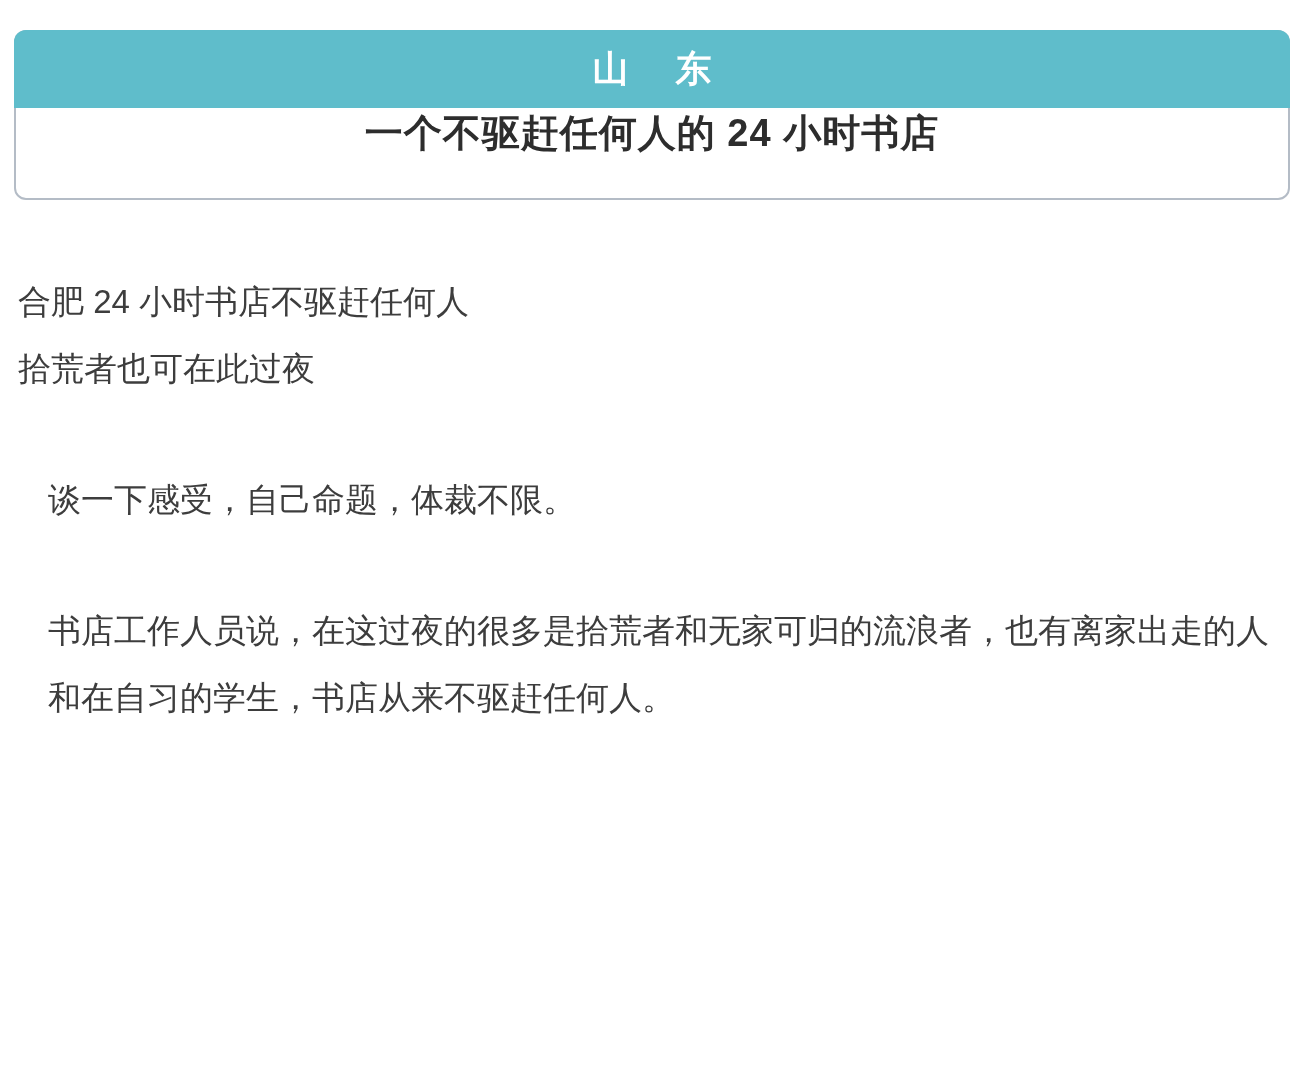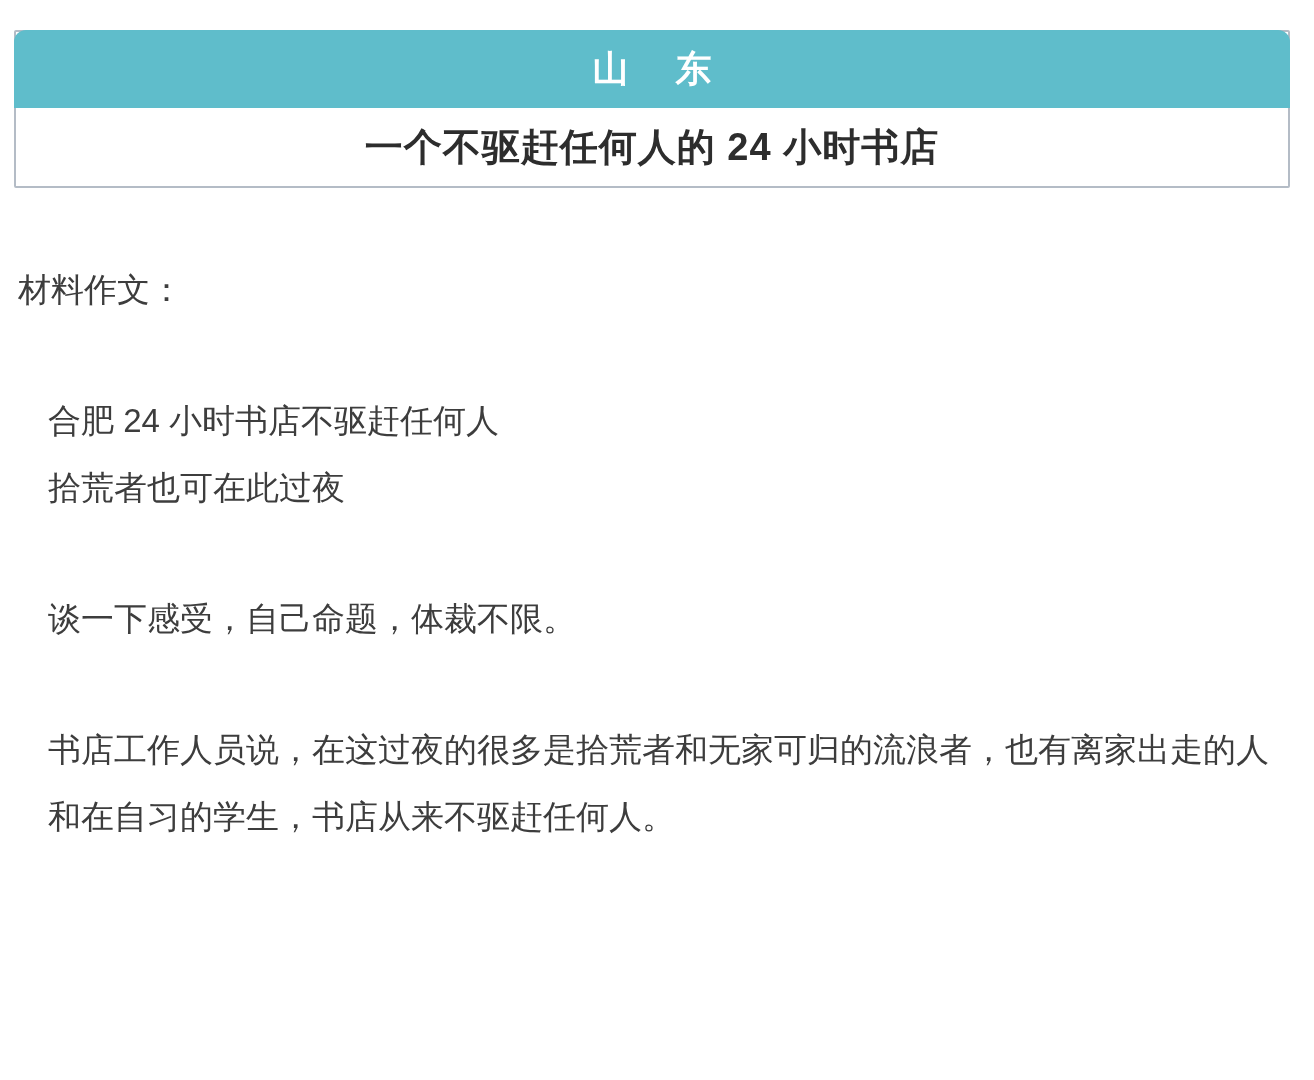--- a/index.html
+++ b/index.html
@@ -13,44 +13,44 @@
     position: relative;
     width: 1314px;
     min-height: 1080px;
     background: #ffffff;
     overflow: hidden;
   }
   
   .card {
     margin: 30px 24px 0 14px;           
     border: 2px solid #b4bcc6;
-    border-radius: 2px;
+    border-radius: 12px;
     background: #ffffff;
   }
   .banner {
     height: 78px;
     margin: -2px -2px 0 -2px;            
     border-radius: 12px 12px 0 0;
     background: #5fbdcb;
     display: flex;
     align-items: center;
     justify-content: center;
   }
   .banner-title {
     color: #ffffff;
     font-size: 36px;
     font-weight: bold;
     letter-spacing: 0.15em;
     text-indent: 0.15em;
     white-space: pre;
   }
   .title-row {
-    height: 78px;
+    height: 90px;
     display: flex;
-    align-items: center;
+    align-items: flex-start;
     justify-content: center;
   }
   .essay-title {
     margin: 0;
     font-size: 38px;
     font-weight: bold;
     color: #2d2d2d;
     letter-spacing: 1px;
   }
   
@@ -77,20 +77,19 @@
   <section class="card">
     <header class="banner">
       <span class="banner-title">山　东</span>
     </header>
     <div class="title-row">
       <h1 class="essay-title">一个不驱赶任何人的 24 小时书店</h1>
     </div>
   </section>
 
   <main class="content">
-    <p>材料作文：</p>
     <p>合肥 24 小时书店不驱赶任何人
 拾荒者也可在此过夜</p>
     <p>谈一下感受，自己命题，体裁不限。</p>
     <p>书店工作人员说，在这过夜的很多是拾荒者和无家可归的流浪者，也有离家出走的人和在自习的学生，书店从来不驱赶任何人。</p>
   </main>
 
 </div>
 
 </body></html>

